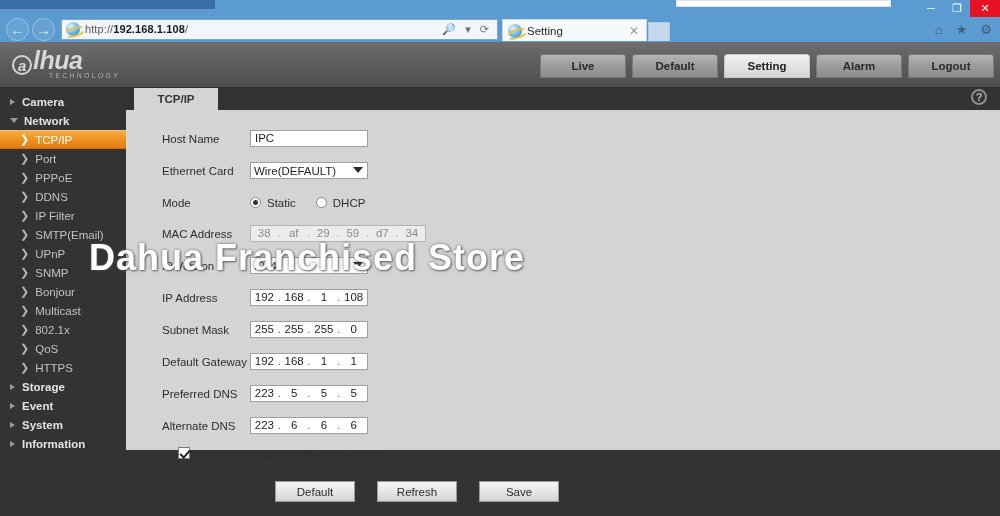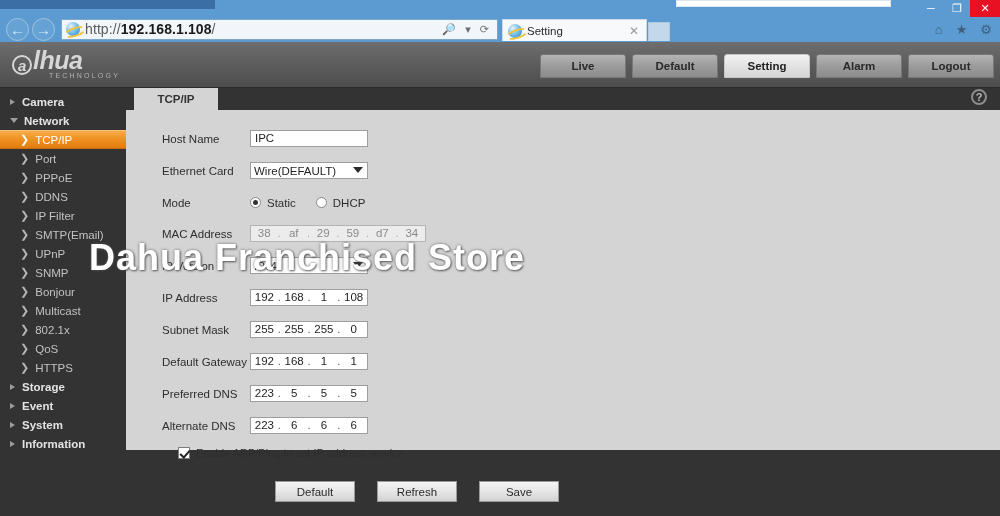--- a/index.html
+++ b/index.html
@@ -54,21 +54,21 @@
     background: radial-gradient(circle at 35% 32%, #e8f3fb 0%, #7cc0ea 45%, #1a7fc1 100%);
     position: relative; flex: 0 0 auto;
   }
   .ie-glyph::after {
     content: ""; position: absolute; left: -2px; top: 5px;
     width: 18px; height: 6px; border: 2px solid #f0c33c;
     border-radius: 50%; border-color: #f0c33c transparent #f0c33c transparent;
     transform: rotate(-18deg);
   }
   .addr-url {
-    font-size: 14px; color: #5a5a5a; margin-left: 5px;
+    font-size: 11px; color: #5a5a5a; margin-left: 5px;
     white-space: nowrap; letter-spacing: 0.1px; text-align: center;
   }
   .addr-url b { color: #1a1a1a; font-weight: bold; }
   .addr-tools {
     margin-left: auto; display: flex; align-items: center; gap: 9px;
     color: #6f6f6f; font-size: 11px; padding-right: 4px;
   }
 
   .tab-strip {
     position: absolute; left: 0; top: 19px; width: 1000px; height: 23px;
@@ -235,21 +235,21 @@
   .chk-row { display: flex; align-items: center; margin: 7px 0 0 16px; }
   .chkbox {
     width: 12px; height: 12px; background: #fff; border: 1px solid #7c7c7c;
     position: relative; margin-right: 6px; flex: 0 0 auto;
   }
   .chkbox::after {
     content: ""; position: absolute; left: 3px; top: 0px;
     width: 4px; height: 8px; border: solid #222;
     border-width: 0 2px 2px 0; transform: rotate(42deg);
   }
-  .chk-label { font-size: 11px; color: #2e2e2e; }
+  .chk-label { font-size: 11px; color: #2e2e2e; font-family: Liberation Serif, serif; }
 
   .btn-row { display: flex; gap: 22px; margin: 22px 0 0 113px; }
   .btn {
     width: 80px; height: 21px; font-size: 11.5px; color: #2b2b2b;
     text-align: center; line-height: 20px;
     background: linear-gradient(to bottom, #f4f4f4 0%, #e6e6e6 50%, #d2d2d2 100%);
     border: 1px solid #9a9a9a;
   }
 
   

